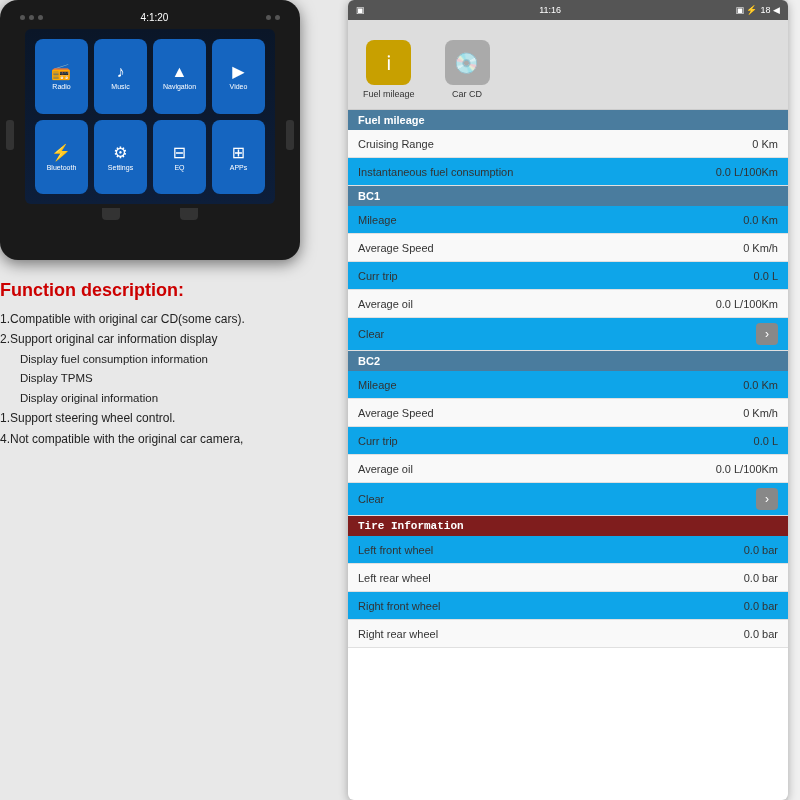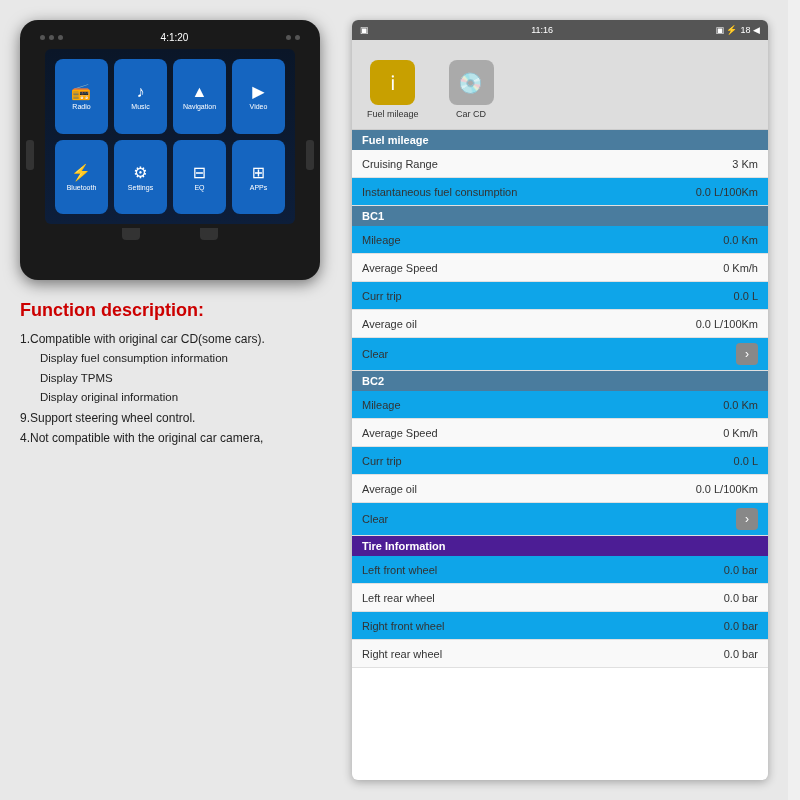--- a/index.html
+++ b/index.html
@@ -11,22 +11,21 @@
       overflow: hidden;
       position: relative;
     }
 
     .main-container {
       width: 788px;
       height: 800px;
       background: #e8e8e8;
       display: flex;
       flex-direction: row;
-      padding: 20px;
-      gap: 12px;
+      gap: 28px;
     }
 
     
     .left-side {
       width: 320px;
       display: flex;
       flex-direction: column;
       gap: 15px;
     }
 
@@ -265,25 +264,26 @@
       border-radius: 4px;
       display: flex;
       align-items: center;
       justify-content: center;
       color: white;
       font-size: 12px;
       cursor: pointer;
     }
 
     .tire-section-header {
-      background: #4c1d95;
+      background: #7f1d1d;
       color: #fff;
       padding: 4px 10px;
       font-weight: bold;
       font-size: 11px;
+      font-family: Liberation Mono, monospace;
     }
   </style>
 </head>
 <body>
 
 <div class="main-container">
 
   <div class="left-side">
 
     <div class="car-unit">
@@ -343,24 +343,25 @@
       <div class="bottom-mounts">
         <div class="mount"></div>
         <div class="mount"></div>
       </div>
     </div>
 
     <div class="function-desc">
       <div class="func-title">Function description:</div>
       <ul class="func-list">
         <li>1.Compatible with original car CD(some cars).</li>
+        <li>2.Support original car  information display</li>
         <li class="sub-item">   Display fuel consumption information</li>
         <li class="sub-item">   Display TPMS</li>
         <li class="sub-item">   Display original information</li>
-        <li>9.Support steering wheel control.</li>
+        <li>1.Support steering wheel control.</li>
         <li>4.Not compatible with the original car camera,</li>
       </ul>
     </div>
 
   </div>
 
   <div class="right-side">
 
     <div class="android-status-bar">
       <span>▣</span>
@@ -381,21 +382,21 @@
         </div>
         <span class="app-name">Car CD</span>
       </div>
     </div>
 
     <div class="info-table">
 
       <div class="section-header">Fuel mileage</div>
       <div class="info-row">
         <span class="row-label">Cruising Range</span>
-        <span class="row-value">3 Km</span>
+        <span class="row-value">0 Km</span>
       </div>
       <div class="info-row">
         <span class="row-label">Instantaneous fuel consumption</span>
         <span class="row-value">0.0 L/100Km</span>
       </div>
 
       <div class="section-header">BC1</div>
       <div class="info-row">
         <span class="row-label">Mileage</span>
         <span class="row-value">0.0 Km</span>

